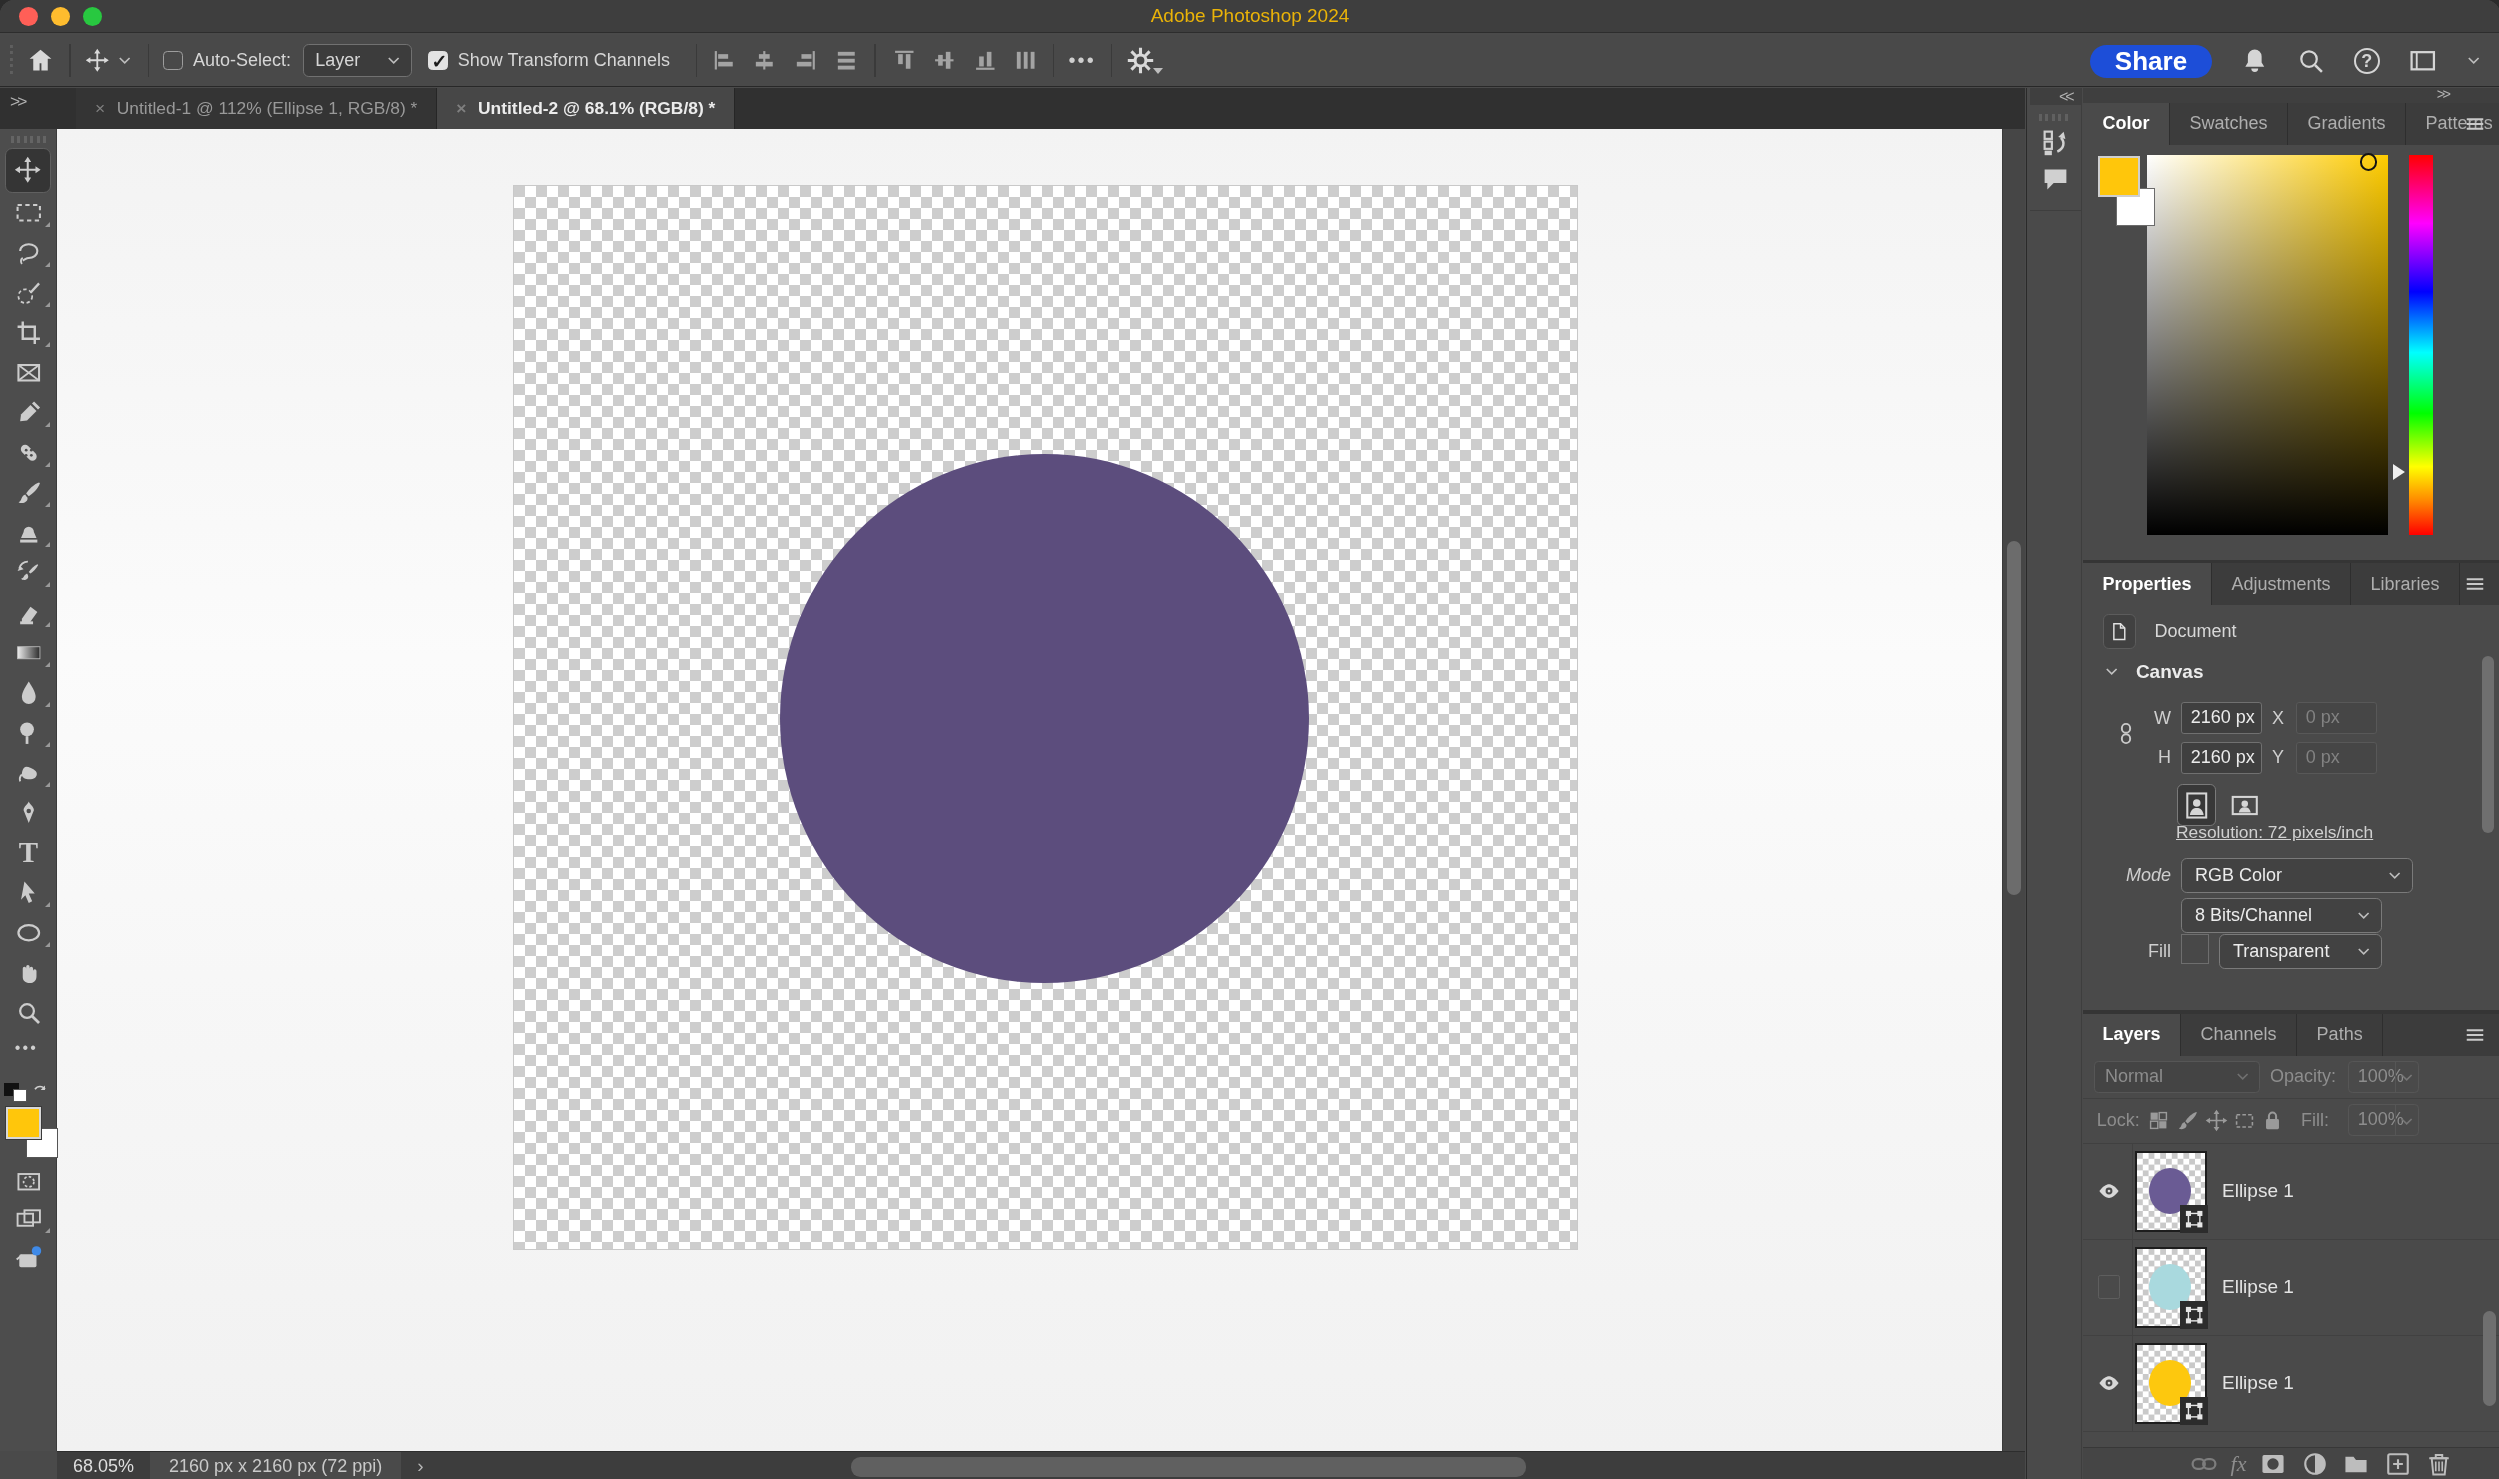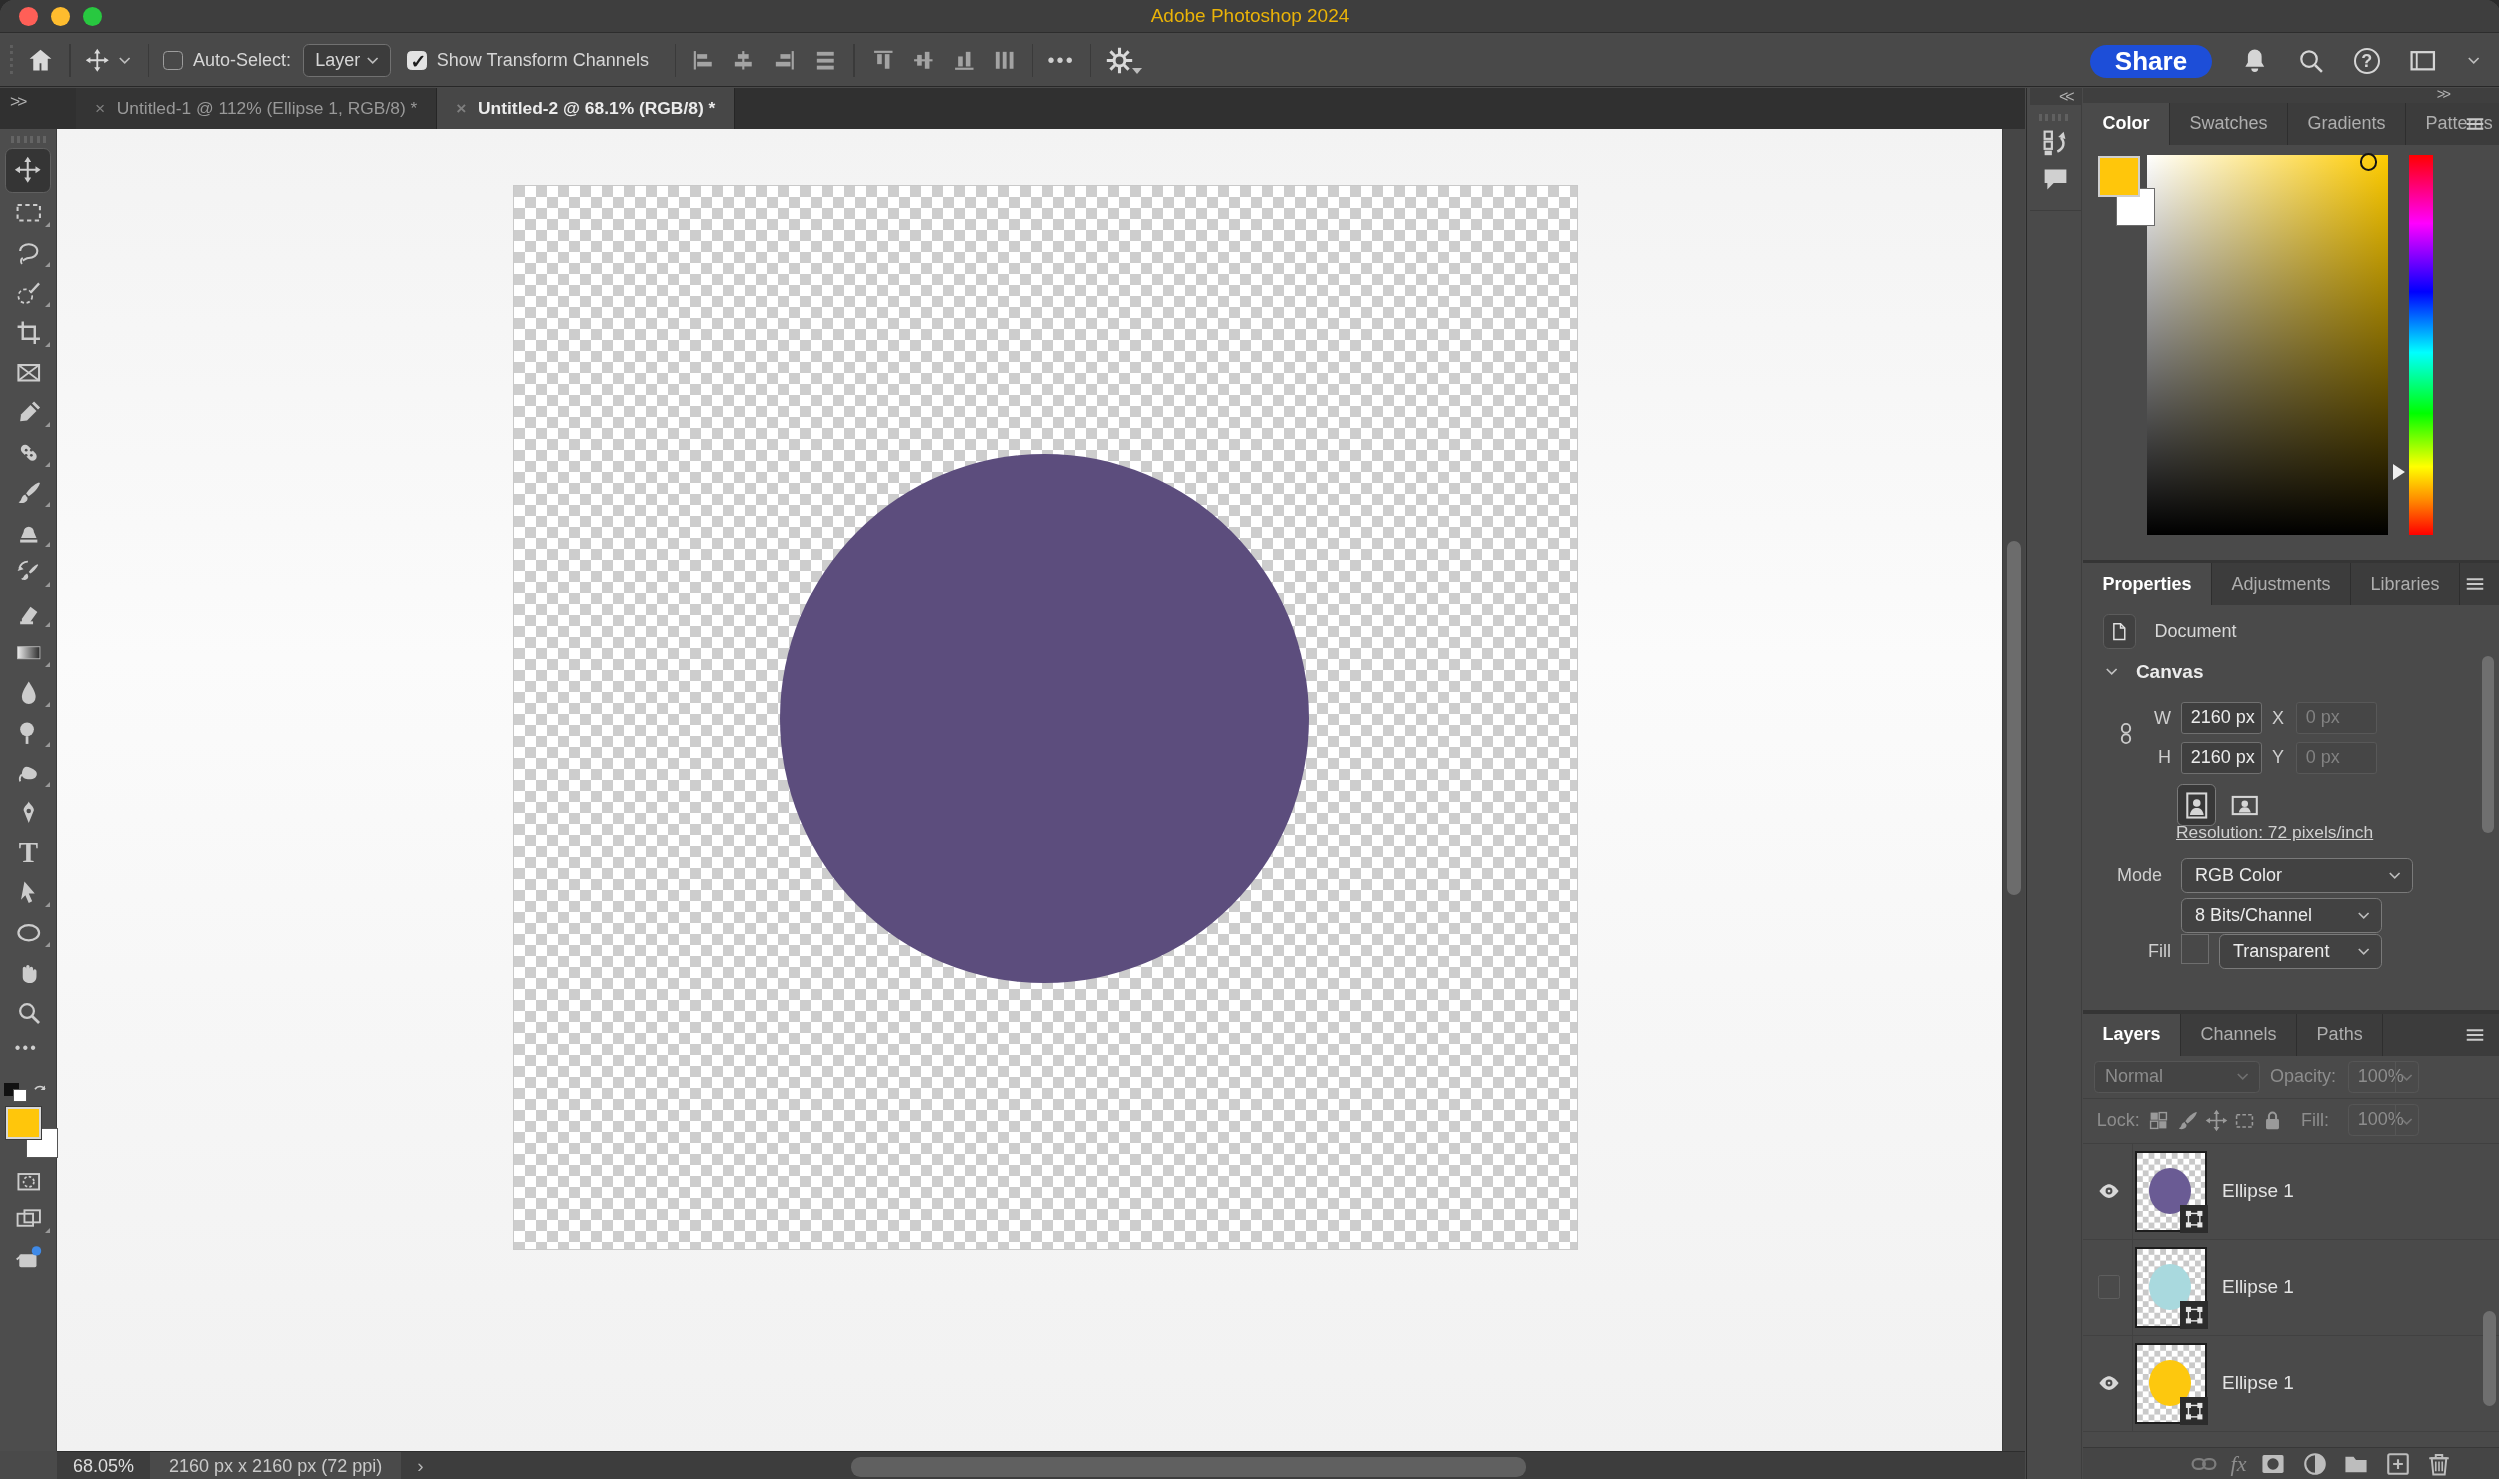--- a/index.html
+++ b/index.html
@@ -19,21 +19,21 @@
   .optionsbar { position:absolute; left:0; top:35px; width:100%; height:52px; background:#494949; border-bottom:1.4px solid #282828; display:flex; align-items:center; padding-left:7.2px; color:#d6d6d6; font-size:18px; }
   .obgrip { width:8.7px; height:32px; margin-right:10px; background:repeating-linear-gradient(180deg,#5f5f5f 0 2.9px,transparent 2.9px 6.5px); background-size:2.9px 100%; background-repeat:repeat-y; background-position:2.9px 0; }
   .obsep { width:1.4px; height:33px; background:#3a3a3a; margin:0 14.5px; }
   .obicon { width:29px; height:29px; color:#d9d9d9; flex:0 0 auto; }
   .obicon.small { width:24.6px; height:24.6px; }
   .chev { width:17.4px; height:17.4px; color:#bdbdbd; display:inline-block; }
   .cb { width:19.5px; height:19.5px; border:1.4px solid #9d9d9d; border-radius:4.3px; margin-right:10px; flex:0 0 auto; position:relative; background:transparent; }
   .cb.checked { background:#e3e3e3; border-color:#e3e3e3; }
   .cb.checked::after { content:"✓"; position:absolute; left:2.2px; top:-2.2px; color:#1c1c1c; font-size:19px; font-weight:bold; }
   .oblabel { margin-right:11.6px; white-space:nowrap; }
-  .dropdown-sm { display:flex; align-items:center; gap:4px; height:33px; padding:0 8.7px 0 11.6px; background:#3c3c3c; border:1.4px solid #717171; border-radius:5.8px; margin-right:16px; }
+  .dropdown-sm { display:flex; align-items:center; gap:25px; height:33px; padding:0 8.7px 0 11.6px; background:#3c3c3c; border:1.4px solid #717171; border-radius:5.8px; margin-right:16px; }
   .aligngroup { display:flex; align-items:center; gap:16px; }
   .alicon { width:24.6px; height:24.6px; color:#a3a3a3; }
   .dots3 { color:#cfcfcf; font-size:20px; letter-spacing:2.2px; }
   .gearwrap { position:relative; width:29px; height:29px; color:#d9d9d9; }
   .gearwrap::after { content:""; position:absolute; right:-7.2px; bottom:1.4px; border-left:5px solid transparent; border-right:5px solid transparent; border-top:6.5px solid #bdbdbd; }
   .ob-right { position:absolute; right:17.4px; top:0; height:52px; display:flex; align-items:center; gap:29px; }
   .sharebtn { height:33px; padding:0 24.6px; border-radius:17.4px; background:#1d4ed8; color:#fff; font-size:26px; font-weight:bold; display:flex; align-items:center; }
   .tricon { width:27.5px; height:27.5px; color:#d5d5d5; }
   .helpicon { width:26px; height:26px; border:2.2px solid #d5d5d5; border-radius:50%; color:#d5d5d5; font-size:18px; font-weight:bold; text-align:center; line-height:23px; }
 
@@ -661,21 +661,21 @@
             <span class="orientbtn" style="left:142px; top:179px;">
                 <span class="obi">
                   <svg class="svg" viewBox="0 0 32 32" fill="none">
                     <rect x="2" y="6" width="28" height="20" stroke="currentColor" stroke-width="2.4"></rect>
                     <circle cx="16" cy="14" r="3.8" fill="currentColor"></circle>
                     <path d="M9 24c1-4 3-6 7-6s6 2 7 6z" fill="currentColor"></path>
                   </svg>
                 </span>
               </span>
             <span class="resline">Resolution: 72 pixels/inch</span>
-            <span class="fldlabel" style="left:20px; top:260px; width:59px;">Mode</span>
+            <span class="fldlabel" style="left:29px; top:260px; width:59px;font-style:italic;">Mode</span>
             <span class="pdrop" style="left:98px; top:253px; width:232px;">
               <span>RGB Color</span>
               <span class="chev">
                   <svg class="svg" viewBox="0 0 32 32" fill="none">
                     <path d="M7 11l9 9 9-9" stroke="currentColor" stroke-width="3"></path>
                   </svg>
                 </span>
             </span>
             <span class="pdrop" style="left:98px; top:293px; width:201px;">
               <span>8 Bits/Channel</span>

